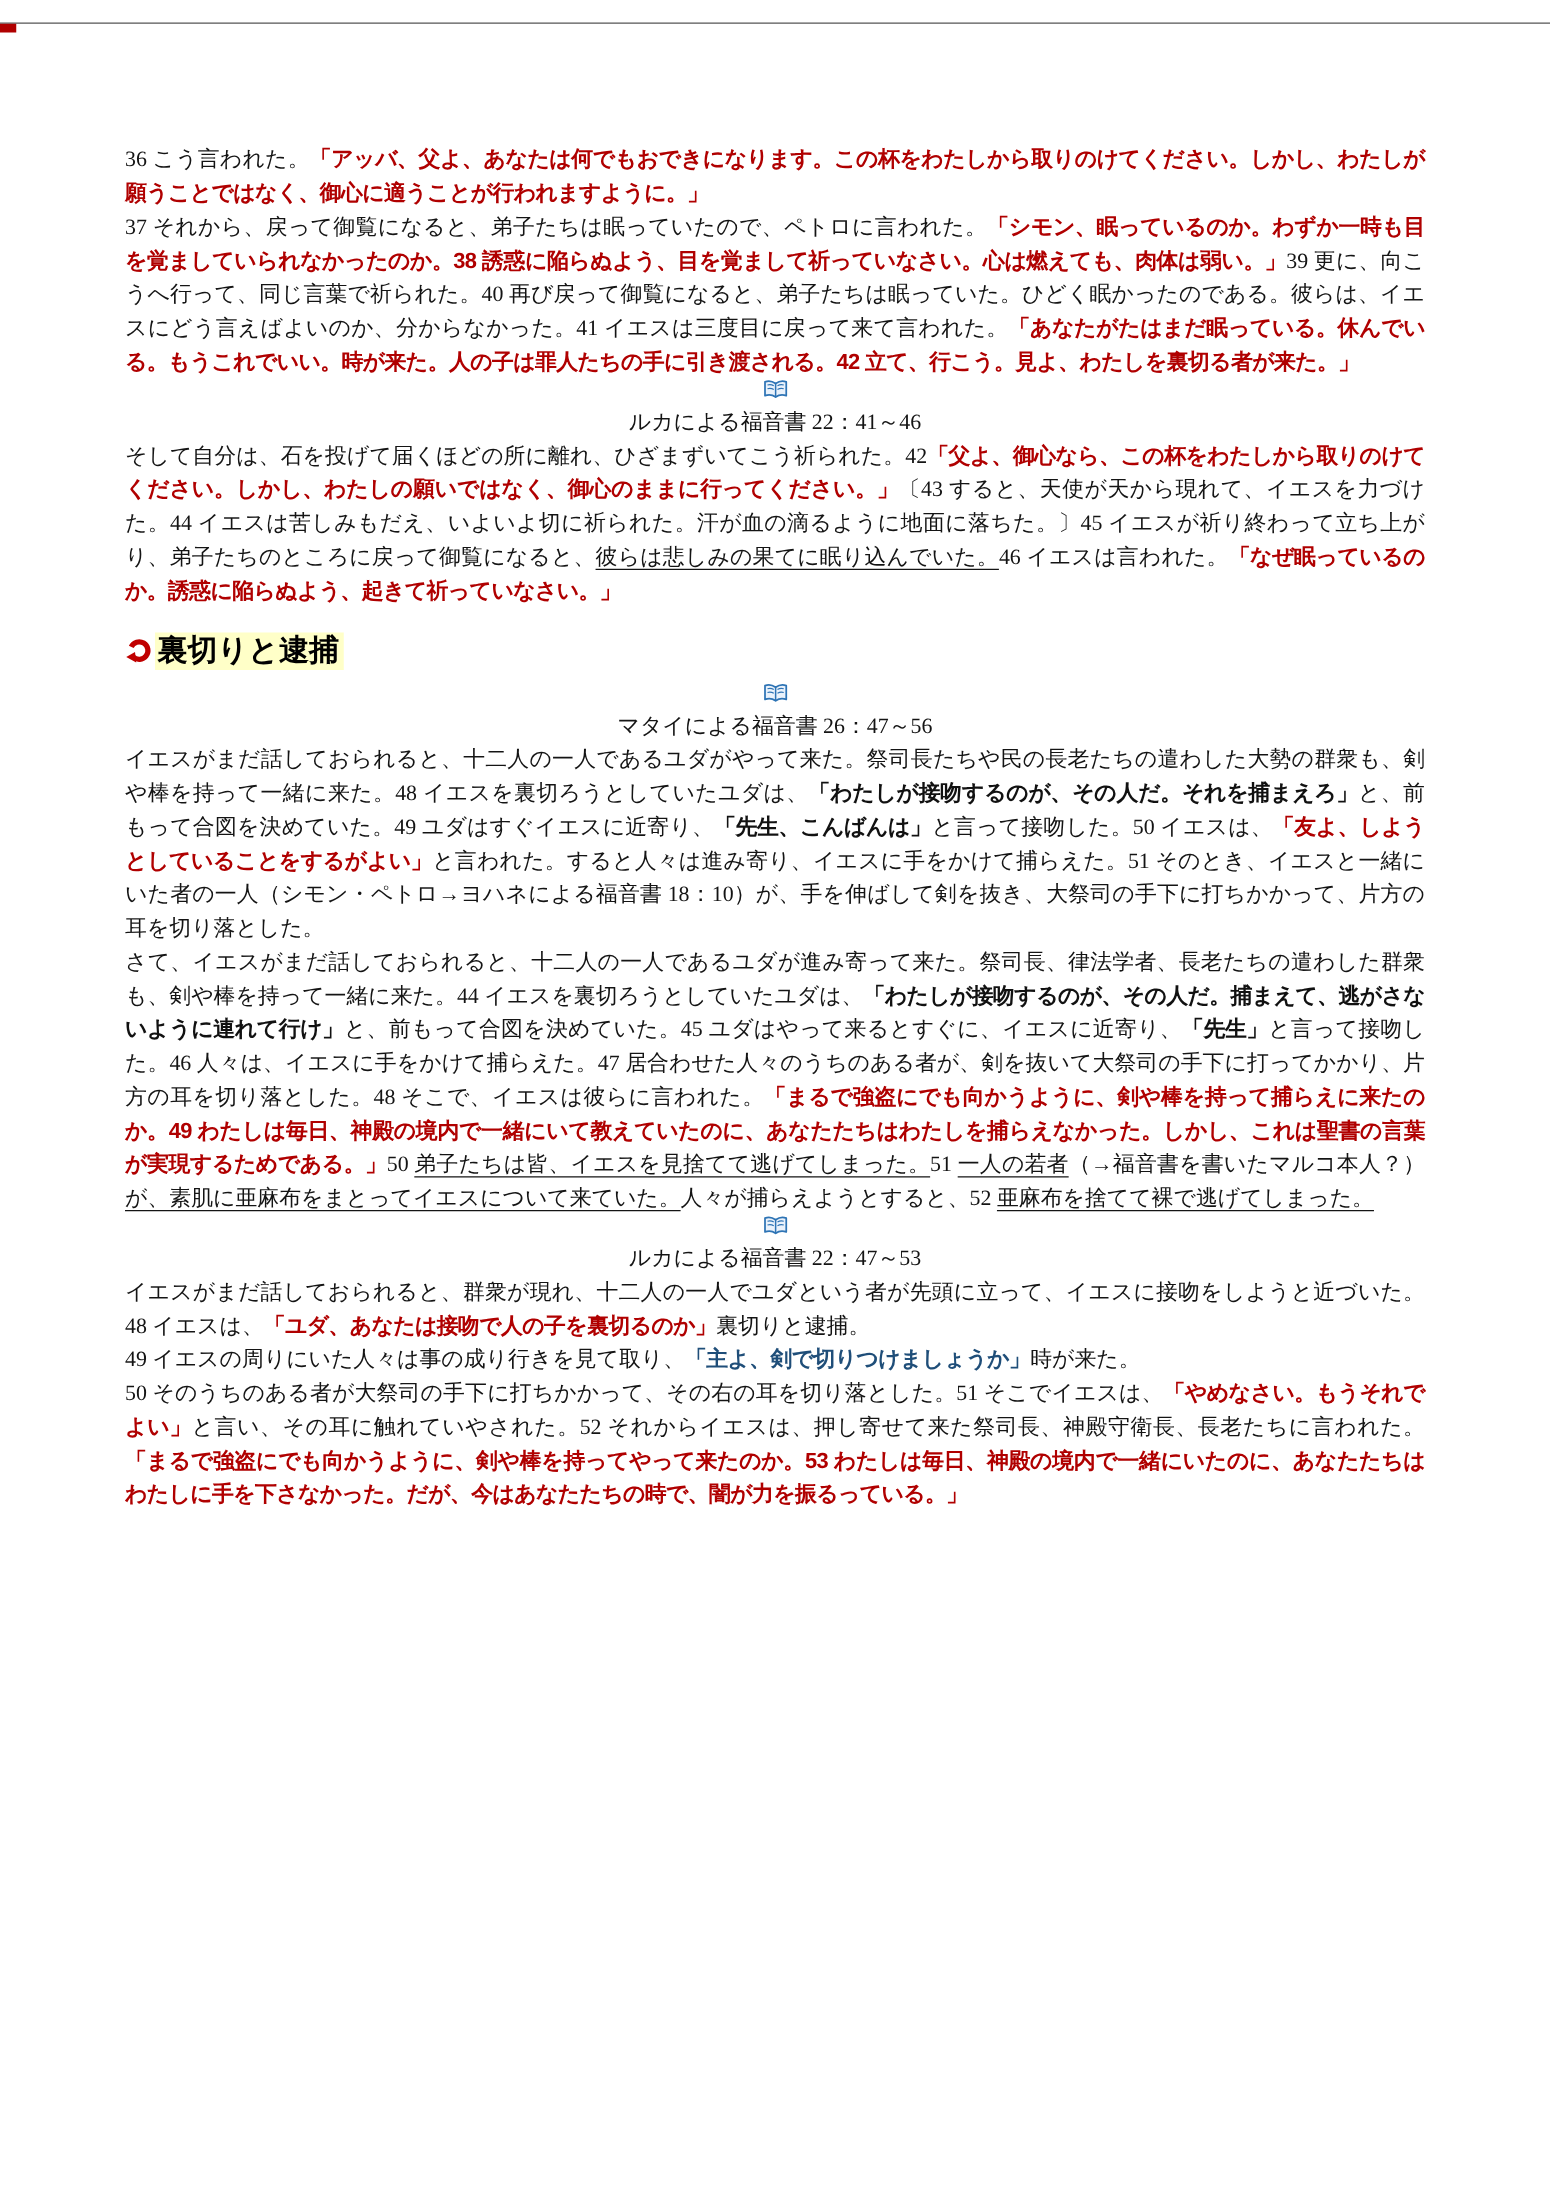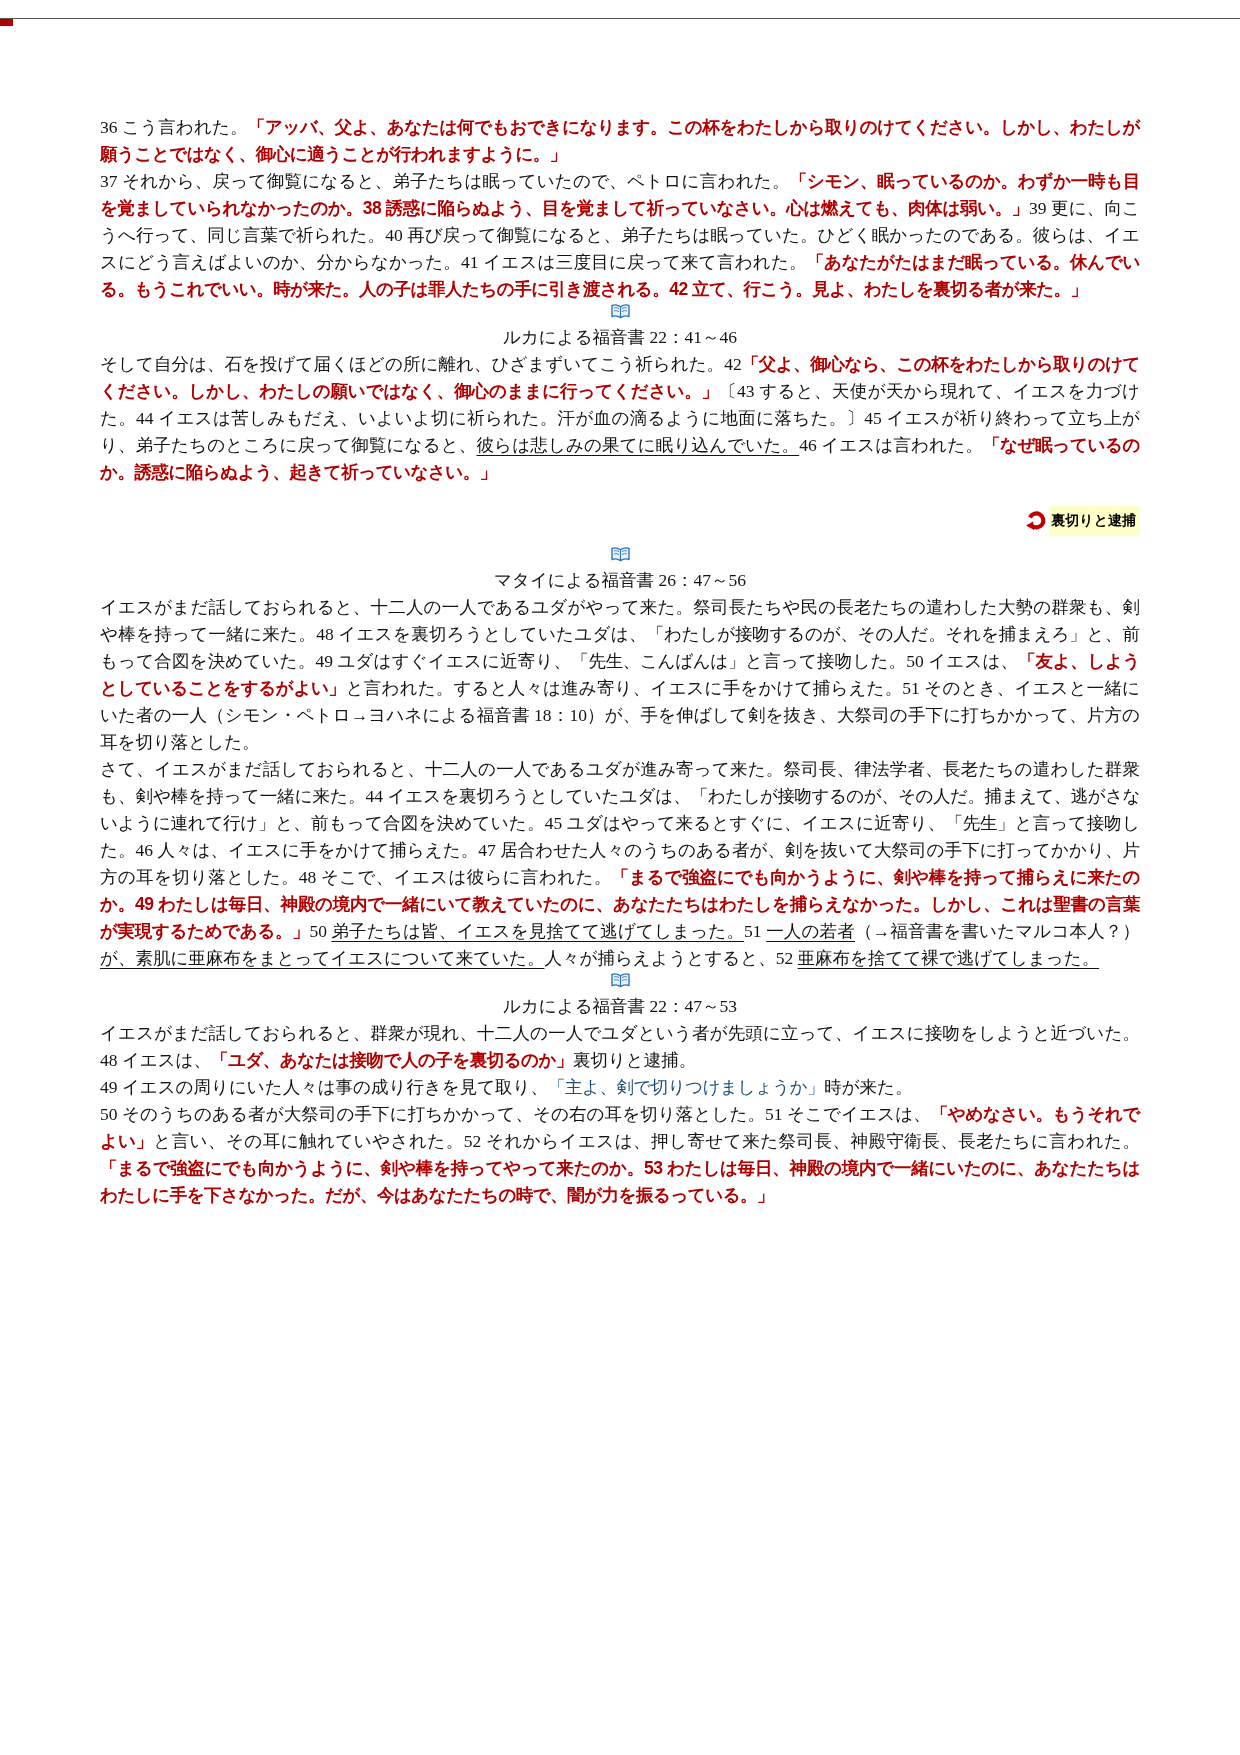--- a/index.html
+++ b/index.html
@@ -26,46 +26,45 @@
   p.para { margin:0; padding:0; }
   .seg-plain { color:#141414; }
   .seg-red {
     color:var(--red,#B00000);
     font-weight:700;
     font-family:"Liberation Sans","DejaVu Sans",sans-serif;
     letter-spacing:-0.5px;
   }
   .seg-bold {
     color:#111;
-    font-weight:400;
+    font-weight:700;
     font-family:"Liberation Sans","DejaVu Sans",sans-serif;
     letter-spacing:-0.5px;
   }
   .seg-blue {
     color:var(--blue,#1F4E79);
-    font-weight:400;
+    font-weight:700;
     font-family:"Liberation Sans","DejaVu Sans",sans-serif;
     letter-spacing:-0.5px;
   }
   .seg-underline {
     color:#141414;
     text-decoration:underline;
     text-underline-offset:4px;
   }
   .ref { display:flex; align-items:center; gap:3px; margin:0;flex-direction:column; }
   .book-icon { display:inline-flex; width:21px; height:18px; flex:0 0 auto; }
   .ref-text { color:#141414; }
   .heading {
     display:flex; align-items:center; gap:2px;
     margin:20px 0 10px 0;
     font-family:"Liberation Sans","DejaVu Sans",sans-serif;
-    font-size:14px;
+    font-size:24px;
     font-weight:600;
     color:#000;
-    justify-content:flex-end;
   }
   .bullet-icon { display:inline-flex; width:22px; height:22px; flex:0 0 auto; }
   .heading-text { background:var(--highlight,#FFFFC8); padding:1px 4px 2px 2px; }
 </style>
 </head>
 <body>
 
 <div class="page">
   <div class="corner-mark"></div>
   <div class="content">

